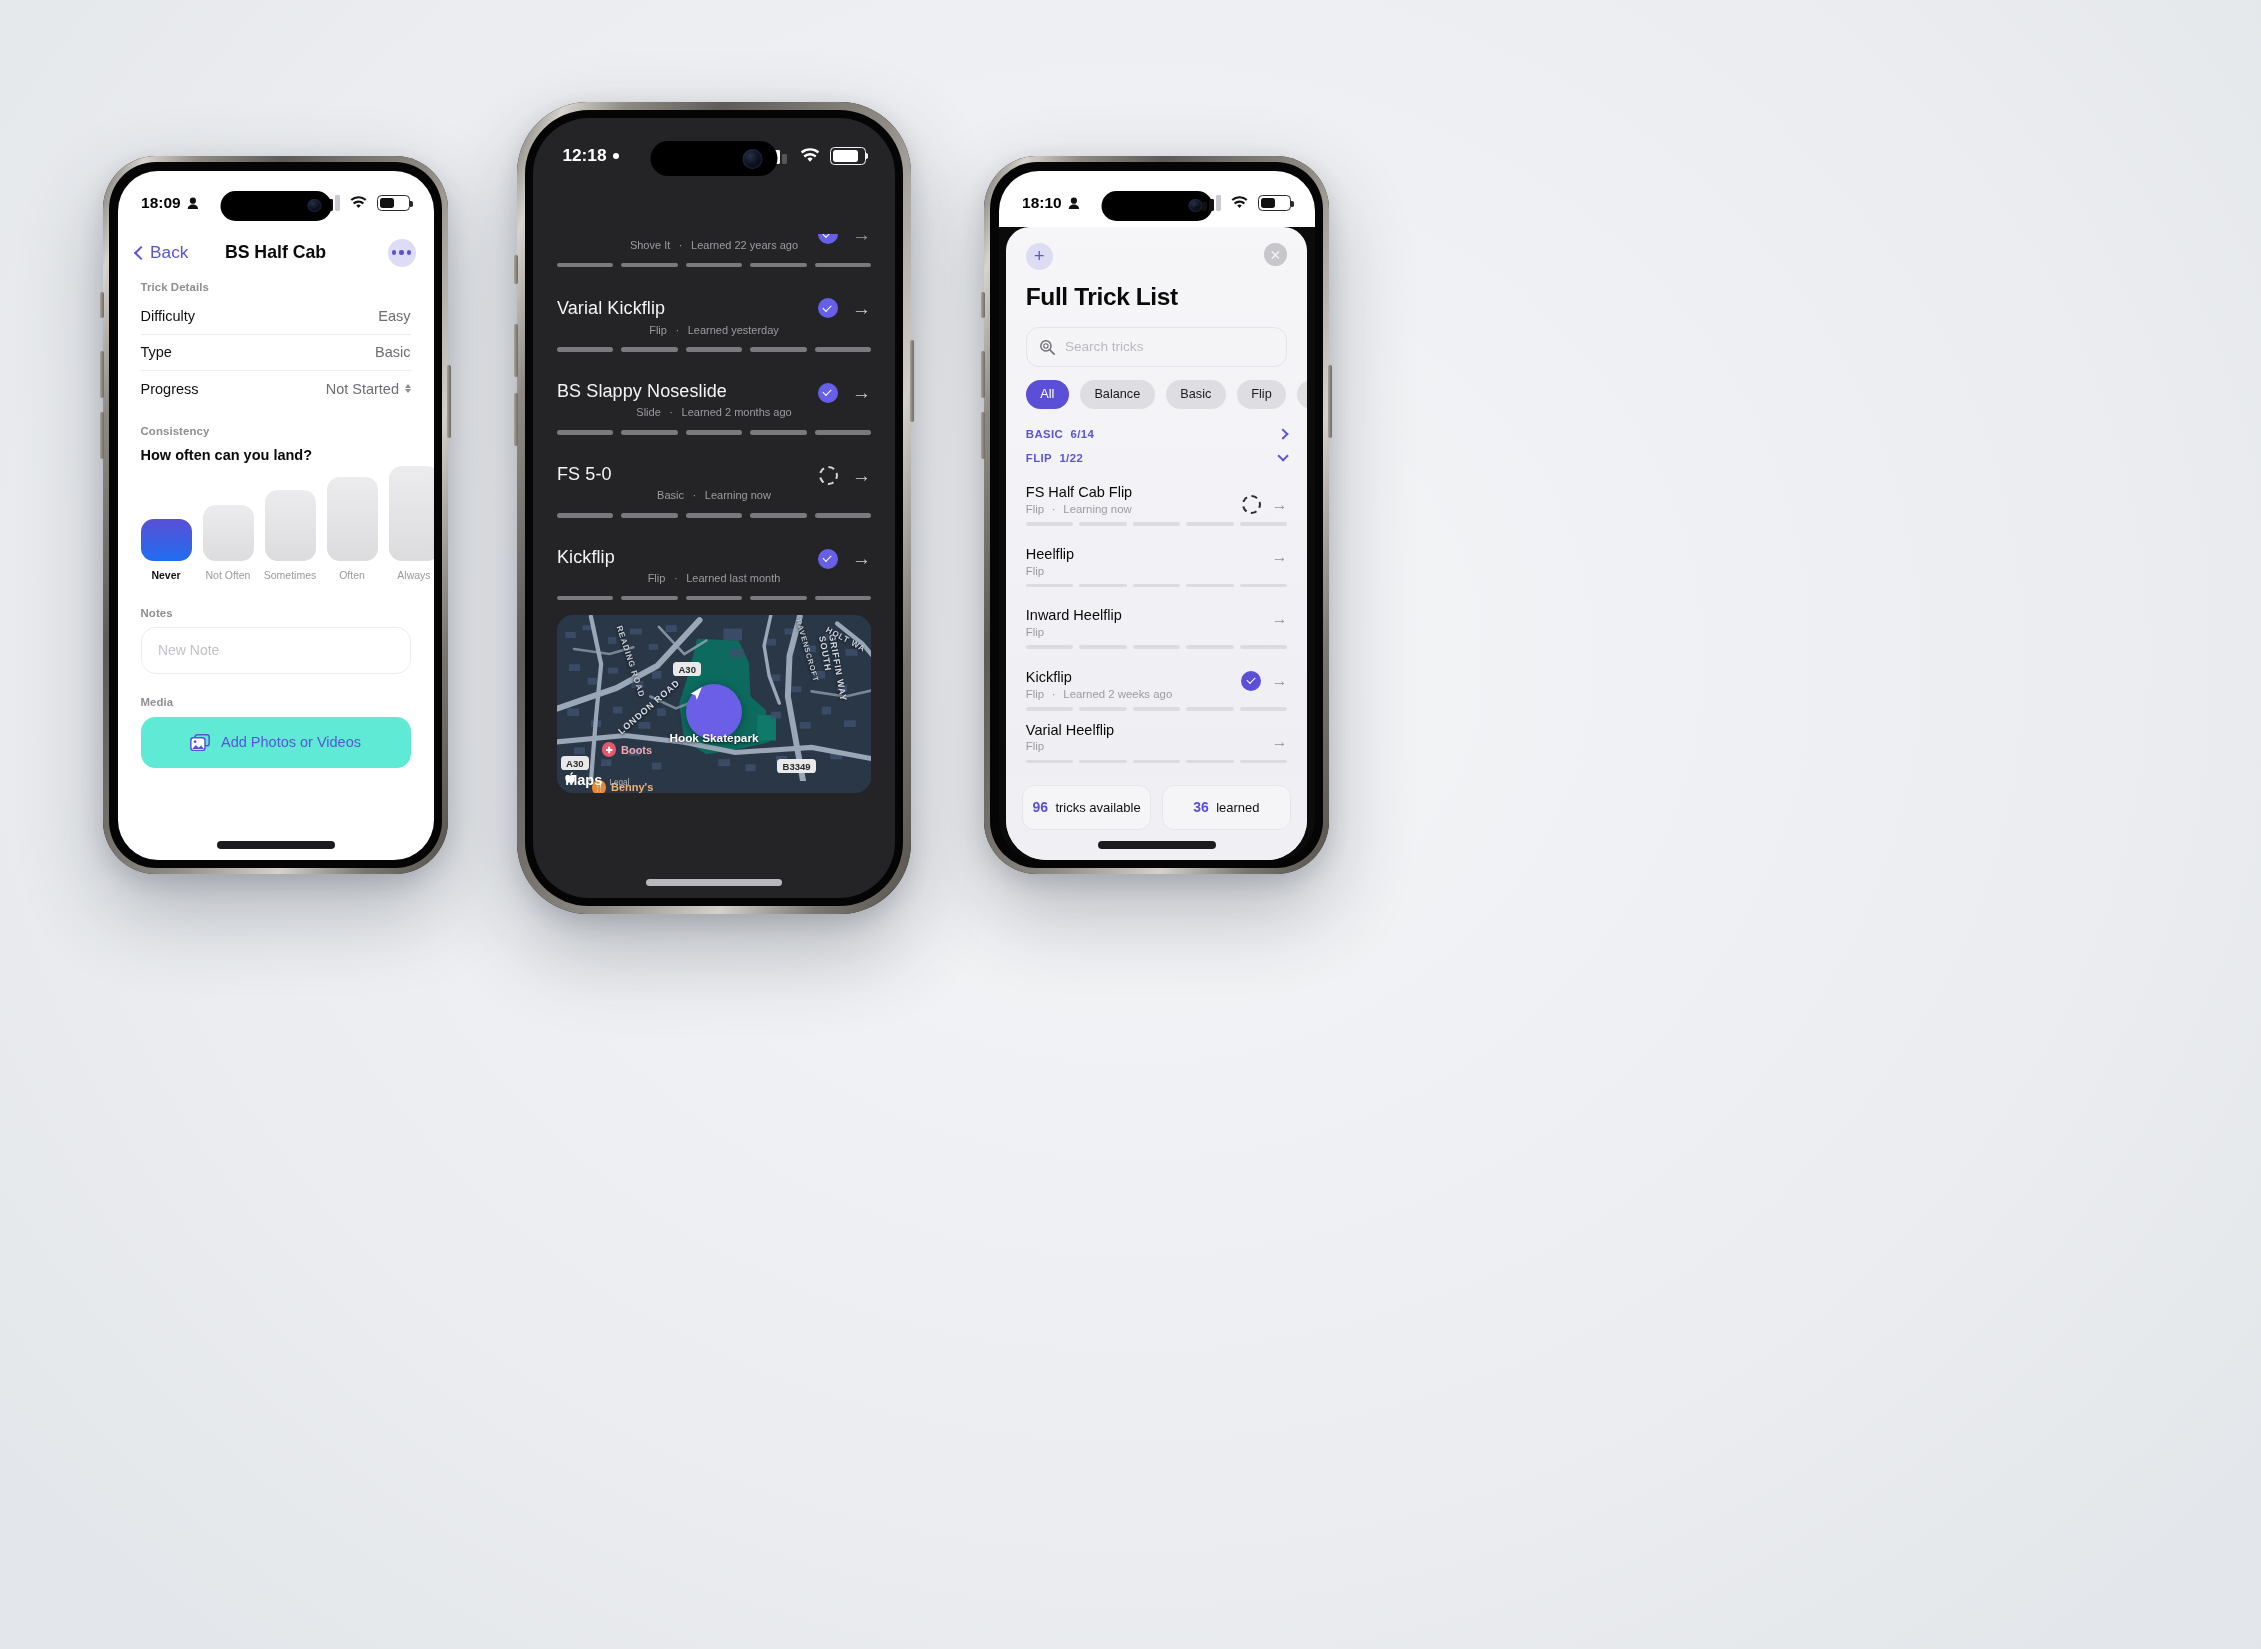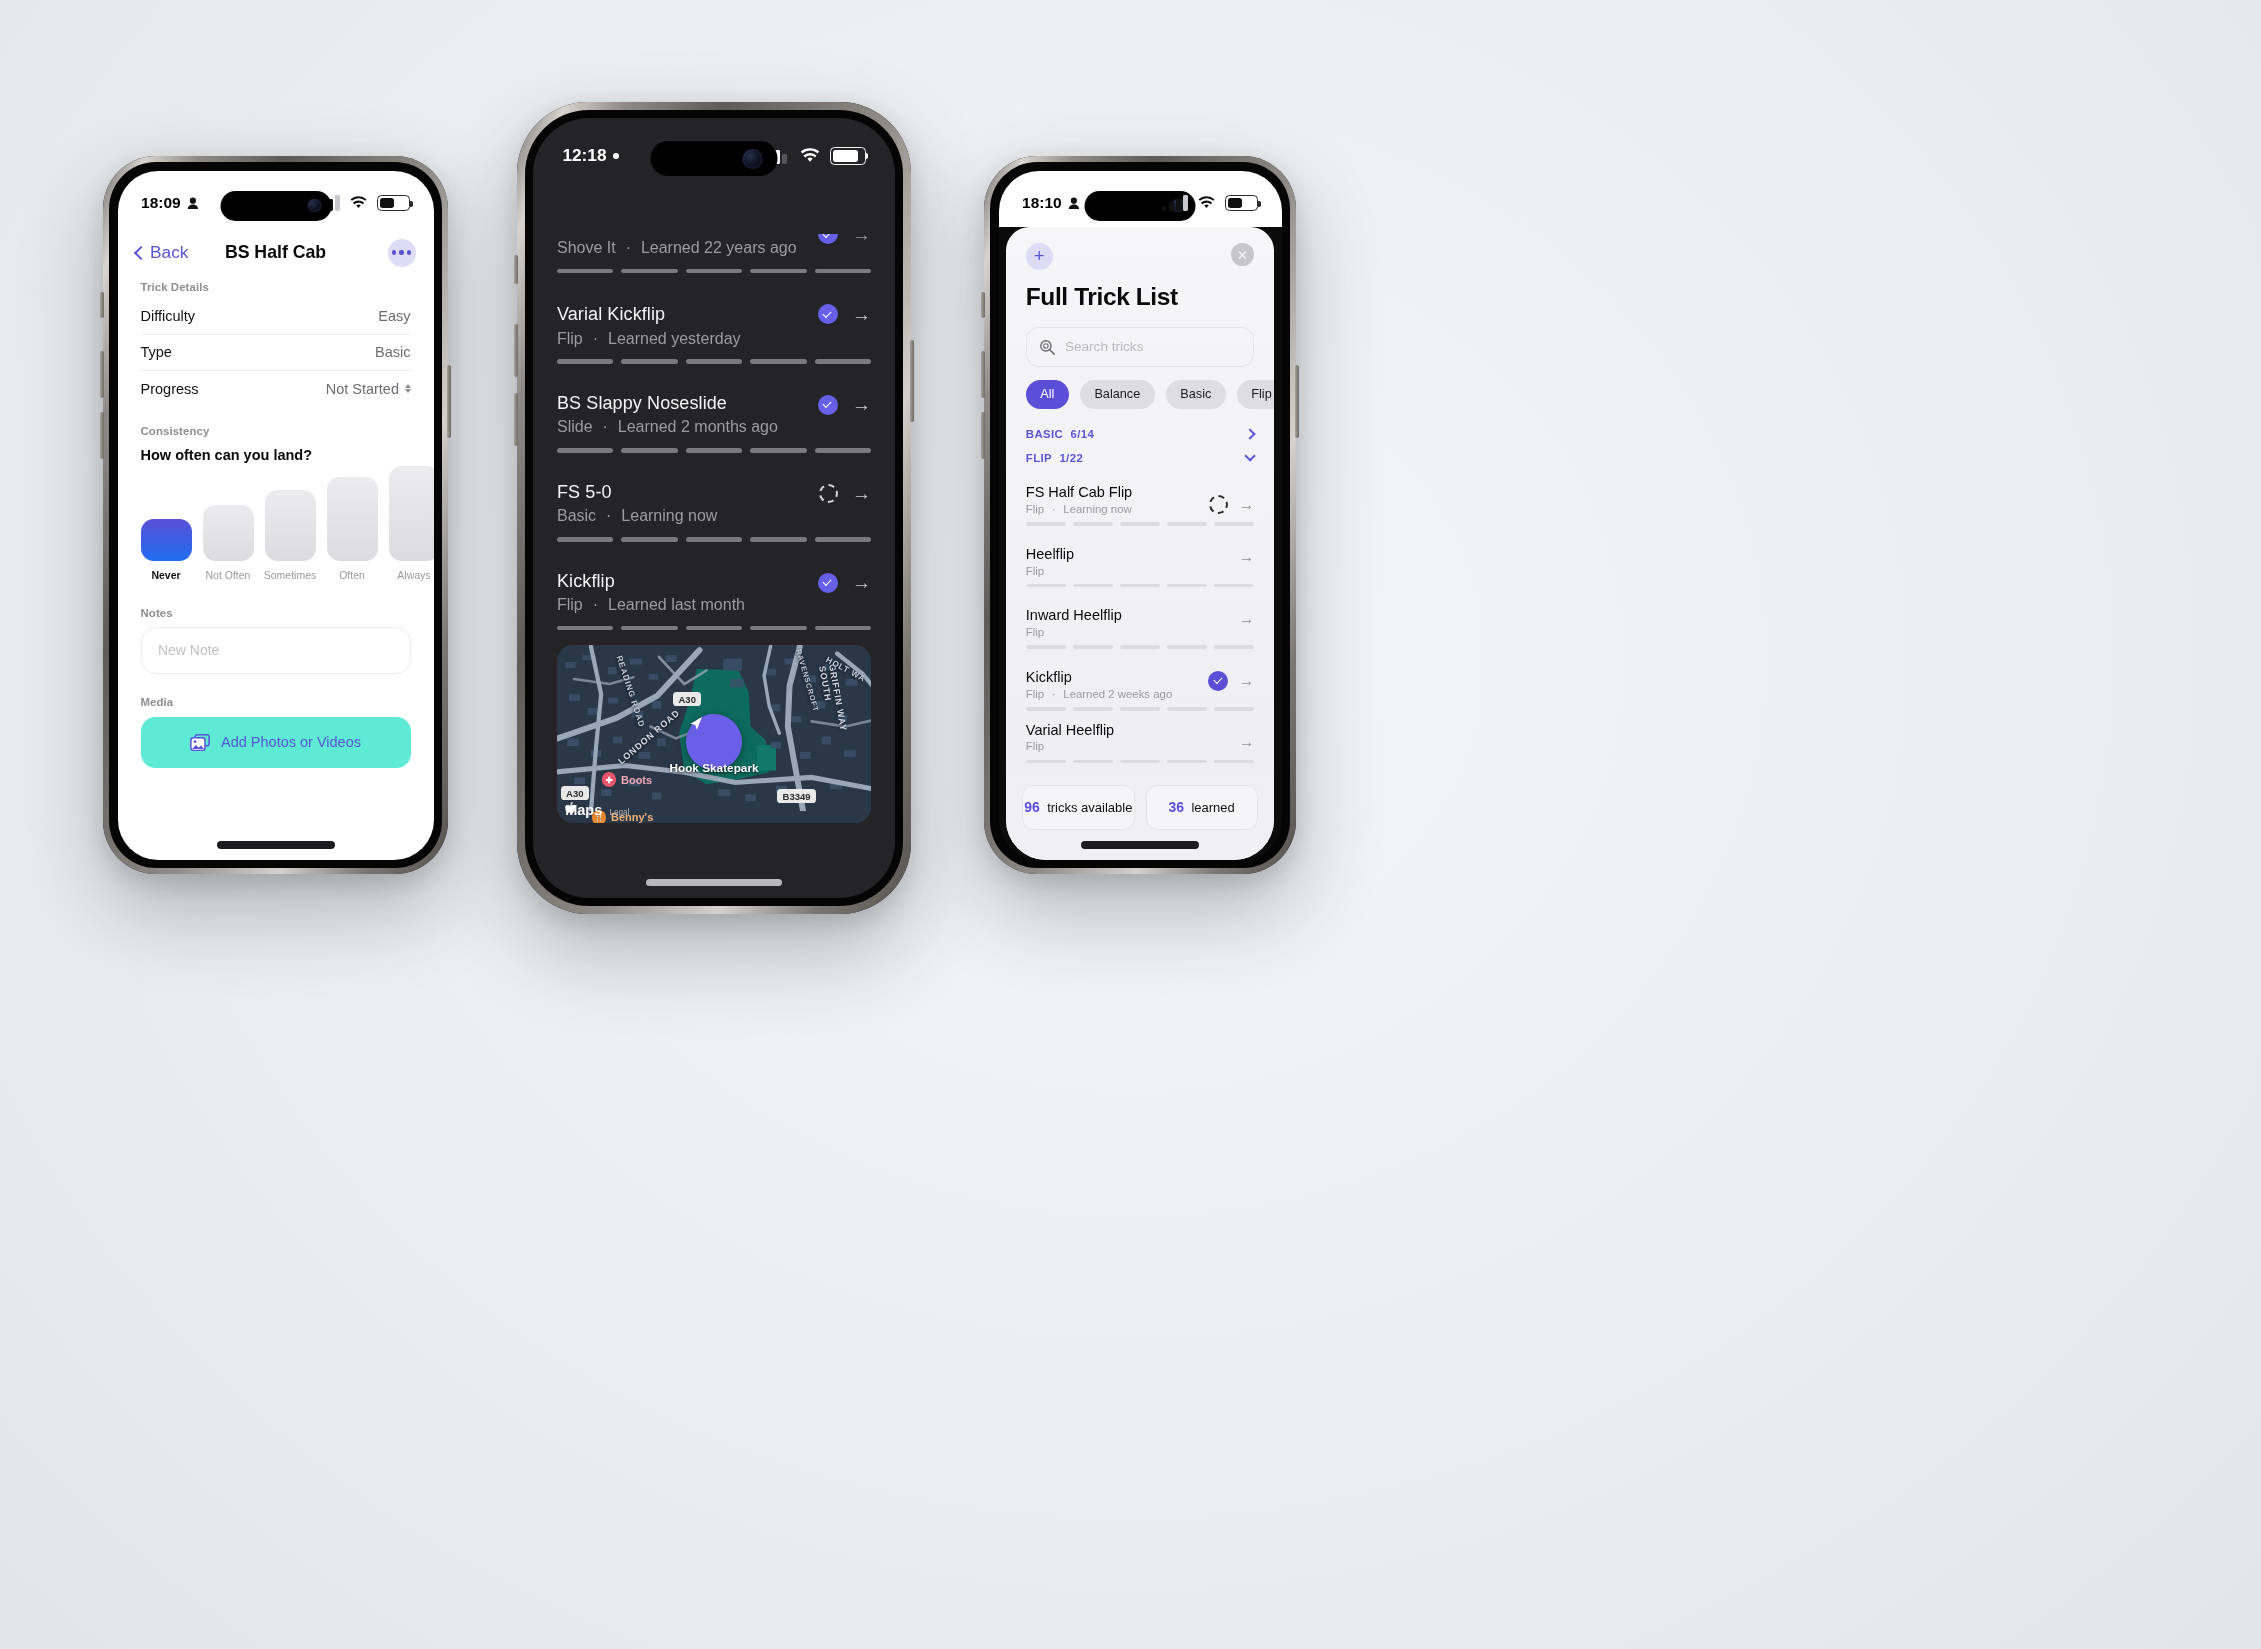--- a/index.html
+++ b/index.html
@@ -122,21 +122,21 @@
                         margin-left:2.7px; }
   #p2 .circbtn i { width:4.1px; height:4.1px; border-radius:50%; background:#a9a4f5;
                    display:block; margin:0 1.5px; }
   #p2 .navtitle { position:absolute; left:0; right:0; text-align:center;
                   font-size:19px; font-weight:bold; color:#fff; pointer-events:none; }
 
   #p2 .body { position:absolute; top:116px; left:0; right:0; bottom:0;
               overflow:hidden; padding:0 23.6px; }
   .dk-row { position:relative; padding-top:14.5px; }
   .dk-row .tname { font-size:18px; color:#f4f4f6; letter-spacing:0.1px; }
-  .dk-row .tmeta { font-size:16px; color:#9b9ba1; margin-top:4.5px; }
+  .dk-row .tmeta { font-size:11px; color:#9b9ba1; margin-top:4.5px;text-align:center; }
   .dk-row .tmeta .dot { margin:0 5.5px; }
   .segbar { display:flex; gap:8.2px; margin-top:11.8px; }
   .segbar i { flex:1; height:4.5px; border-radius:2.7px; background:#7a7a7e; display:block; }
   .segbar i.on { background:linear-gradient(90deg,#6b4fe8 0%, #1f8bf5 100%); }
   #p2 .segbar i { background:#7a7a7e; }
   .rowicons { position:absolute; right:0; top:31px; display:flex; align-items:center; gap:14.5px; }
   .chk { width:20px; height:20px; border-radius:50%; background:#6660e8;
          display:flex; align-items:center; justify-content:center; }
   .chk::after { content:''; width:7.3px; height:4.1px; border-left:1.8px solid #fff;
                 border-bottom:1.8px solid #fff; transform:rotate(-45deg) translate(0.9px,-0.9px); }
@@ -161,21 +161,21 @@
   .poi { position:absolute; display:flex; align-items:center; gap:4.5px; font-weight:bold; }
   .poi .pin { width:14.5px; height:14.5px; border-radius:50%; display:flex;
               align-items:center; justify-content:center; font-size:8.2px; color:#fff; }
   .userdot { position:absolute; width:56px; height:56px; border-radius:50%;
              background:#6b5fe8; display:flex; align-items:center; justify-content:center;
              box-shadow:0 1.8px 9px rgba(0,0,0,.35); }
   .mapsattr { position:absolute; left:8.2px; bottom:4.5px; display:flex; align-items:baseline;
               gap:3.6px; color:#fff; font-weight:bold; font-size:14.5px; }
 
   
-  #phone3 { left:984px; top:156px; width:312px; height:718px; border-radius:53px; }
+  #phone3 { left:984px; top:156px; width:345px; height:718px; border-radius:53px; }
   #phone3 .band, #phone3 .inner { border-radius:53px; }
   #phone3 .inner { inset:6.4px; border-radius:47px; }
   #phone3 .screen { left:14.5px; top:14.5px; right:14.5px; bottom:14.5px; border-radius:40px;
                     background:#0b0b0c; }
   #p3notch { left:50%; transform:translateX(-50%); top:20px; width:111px; height:30px; }
   #p3notch .cam { width:13.6px; height:13.6px; margin-right:10px; }
   #p3 .statusbar { top:23.6px; padding:0 23.6px; font-size:15.5px; color:#000; z-index:45;}
   #p3 .bars i { background:#111; }
   #p3 .bars i:nth-child(4){ background:#c9c9cf; }
   #p3 .batt { border:1.5px solid #2a2a2a; }

